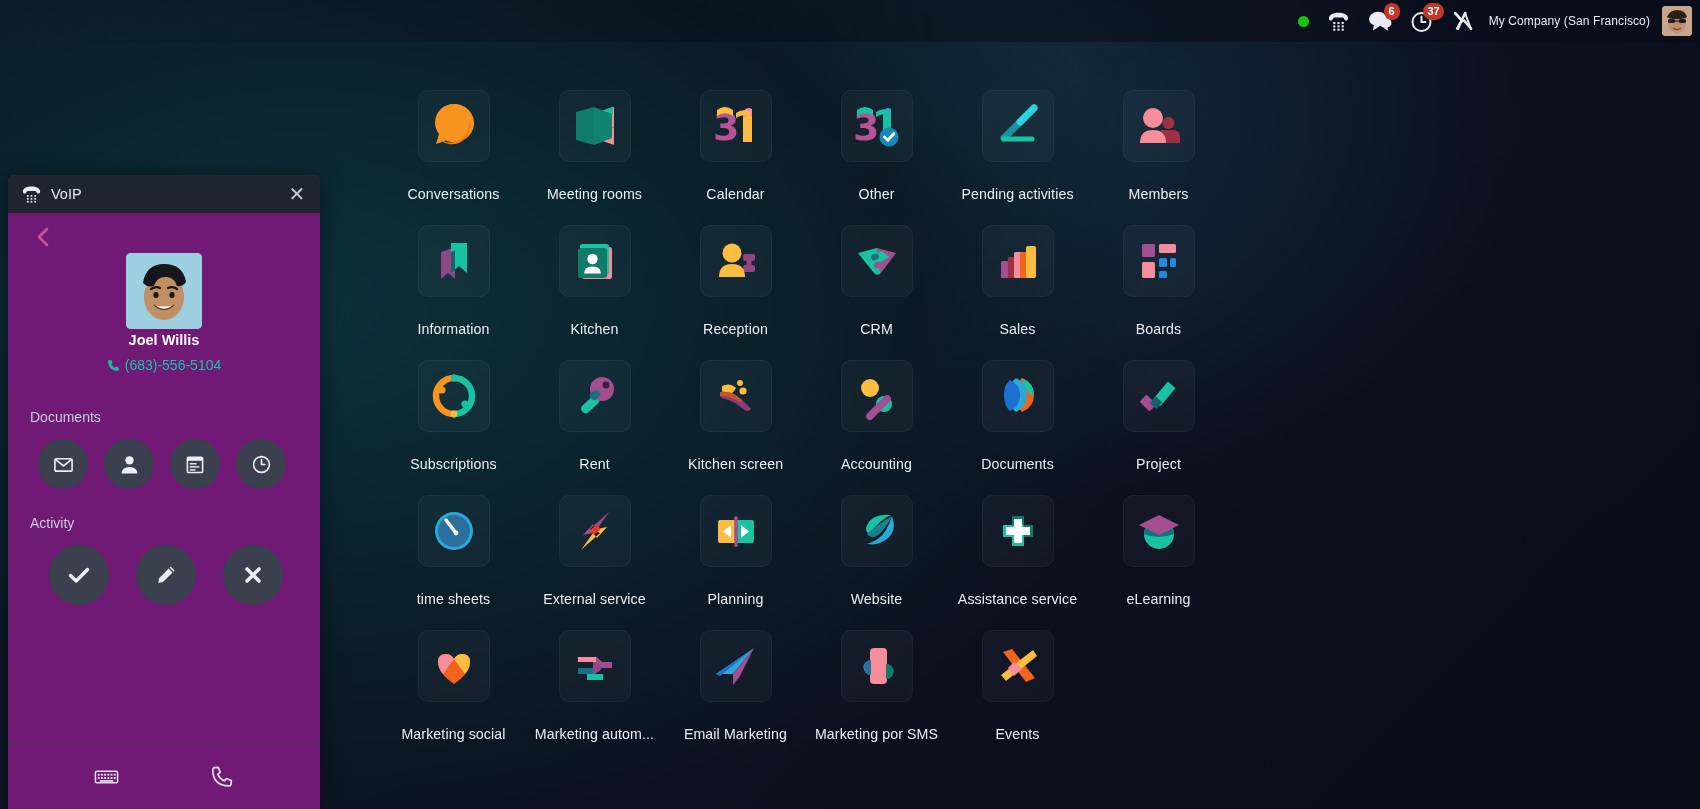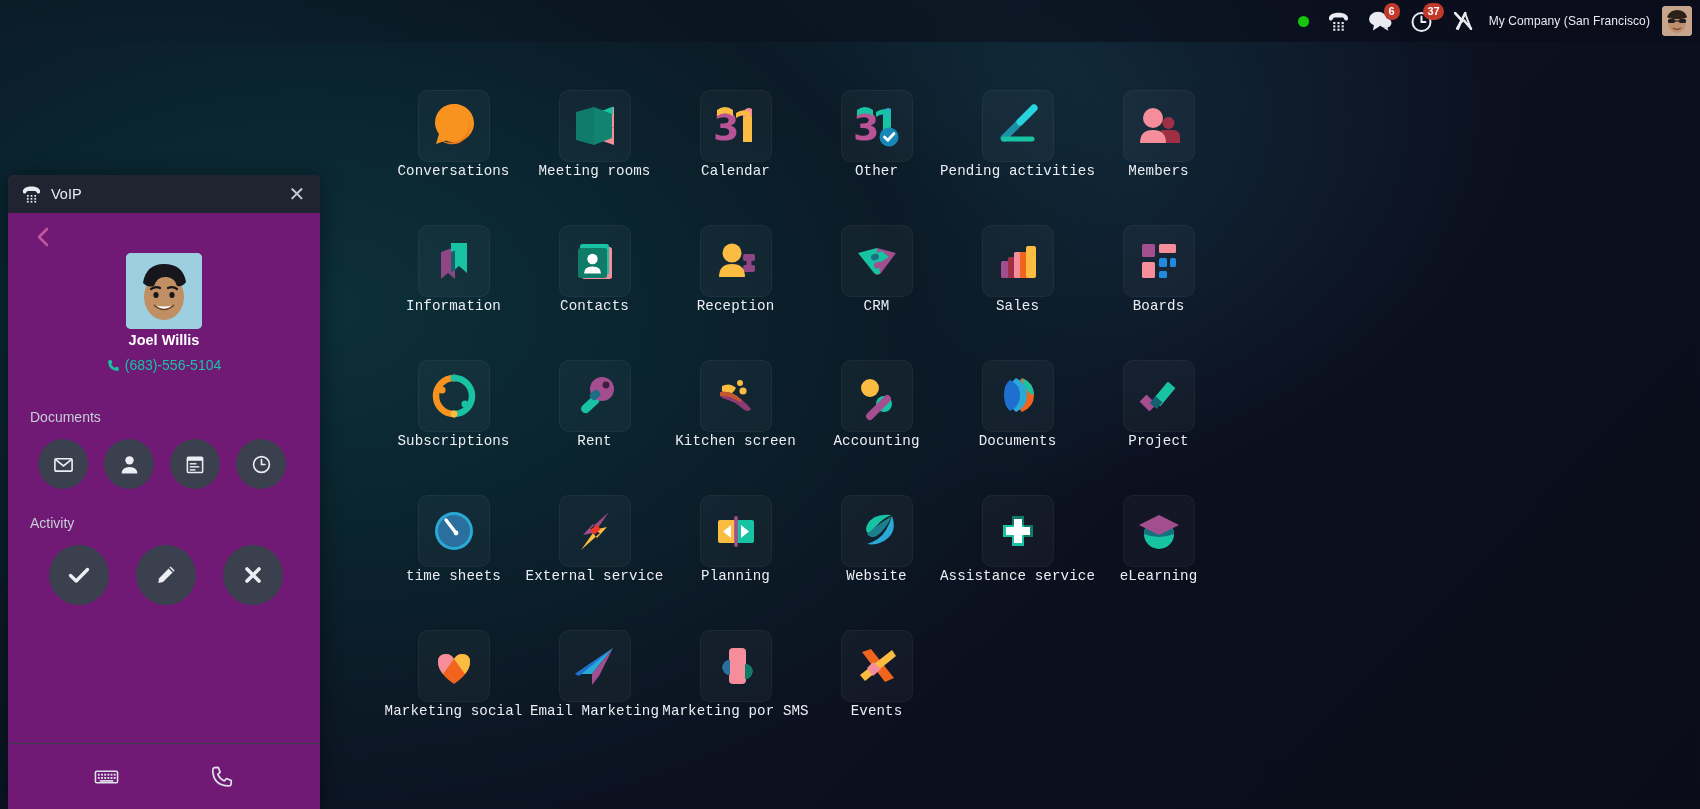--- a/index.html
+++ b/index.html
@@ -124,22 +124,22 @@
     cursor: pointer; padding-top: 0px;
   }
   .app-icon {
     width: 72px; height: 72px; border-radius: 10px;
     background: rgba(255,255,255,0.035);
     border: 1px solid rgba(255,255,255,0.045);
     display: flex; align-items: center; justify-content: center;
     position: relative; overflow: hidden;
   }
   .app-label {
-    margin-top: 1px; font-size: 14.2px; color: #eceef3;
-    text-align: center; white-space: nowrap; letter-spacing: .1px; font-family: Liberation Mono, monospace;
+    margin-top: 24px; font-size: 14.2px; color: #eceef3;
+    text-align: center; white-space: nowrap; letter-spacing: .1px;
   }
   svg { display: block; }
 </style>
 </head>
 <body>
 
 <div class="topbar">
   <div class="tb-item">
     <span class="status-dot"></span>
   </div>
@@ -445,21 +445,21 @@
   <div class="app">
     <div class="app-icon">
       <svg width="52" height="52" viewBox="0 0 52 52">
         <rect x="13" y="12" width="30" height="32" rx="2.5" fill="#f58d9b"></rect>
         <rect x="11" y="9" width="29" height="31" rx="2.5" fill="#17c3a2"></rect>
         <rect x="9" y="13" width="29" height="30" rx="2.5" fill="#0f7b68"></rect>
         <circle cx="23.5" cy="24" r="5.2" fill="#fff"></circle>
         <path d="M15 38.5 q0-7 8.5-7 q8.5 0 8.5 7z" fill="#fff"></path>
       </svg>
     </div>
-    <div class="app-label">Contacts</div>
+    <div class="app-label">Kitchen</div>
   </div>
 
   <div class="app">
     <div class="app-icon">
       <svg width="52" height="52" viewBox="0 0 52 52">
         <rect x="33" y="19" width="12" height="7" rx="2" fill="#8e4784"></rect>
         <rect x="33" y="30" width="12" height="7" rx="2" fill="#8e4784"></rect>
         <rect x="36.5" y="24" width="5" height="8" fill="#8e4784"></rect>
         <circle cx="22" cy="18" r="9.5" fill="#fbbc42"></circle>
         <path d="M9 42 q0-13 13-13 q13 0 13 13z" fill="#fbbc42"></path>
@@ -658,20 +658,33 @@
     <div class="app-icon">
       <svg width="52" height="52" viewBox="0 0 52 52">
         <path d="M26 44 q-16-11-16-22 q0-8 8-8 q5 0 8 5 q3-5 8-5 q8 0 8 8 q0 11-16 22z" fill="#f1641e"></path>
         <path d="M26 19 q-3-5-8-5 q-8 0-8 8 q0 6 5 12 z" fill="#f58d9b"></path>
         <path d="M26 19 q3-5 8-5 q8 0 8 8 q0 6-5 12z" fill="#fbbc42"></path>
       </svg>
     </div>
     <div class="app-label">Marketing social</div>
   </div>
 
+  <div class="app">
+    <div class="app-icon">
+      <svg width="52" height="52" viewBox="0 0 52 52">
+        <path d="M9 17 h18 l6 5 h-24z" fill="#f58d9b"></path>
+        <path d="M24 22 h19 v6 h-19z" fill="#a34e8e"></path>
+        <path d="M27 17 l7 6 l-7 6 z" fill="#a34e8e"></path>
+        <path d="M9 28 h18 v6 h-18z" fill="#1b6f84"></path>
+        <path d="M18 34 h16 v6 h-16z" fill="#17c3a2"></path>
+        <path d="M24 22 q6 1 9 6 q-3 5-9 6z" fill="#8e4784"></path>
+      </svg>
+    </div>
+    <div class="app-label">Marketing autom...</div>
+  </div>
 
   <div class="app">
     <div class="app-icon">
       <svg width="52" height="52" viewBox="0 0 52 52">
         <path d="M44 8 L6 34 L23 34z" fill="#2aa8d6"></path>
         <path d="M44 8 L23 34 L23 45 L30 36z" fill="#a34e8e"></path>
         <path d="M44 8 L10 36 L6 34z" fill="#1f6fd0"></path>
       </svg>
     </div>
     <div class="app-label">Email Marketing</div>

